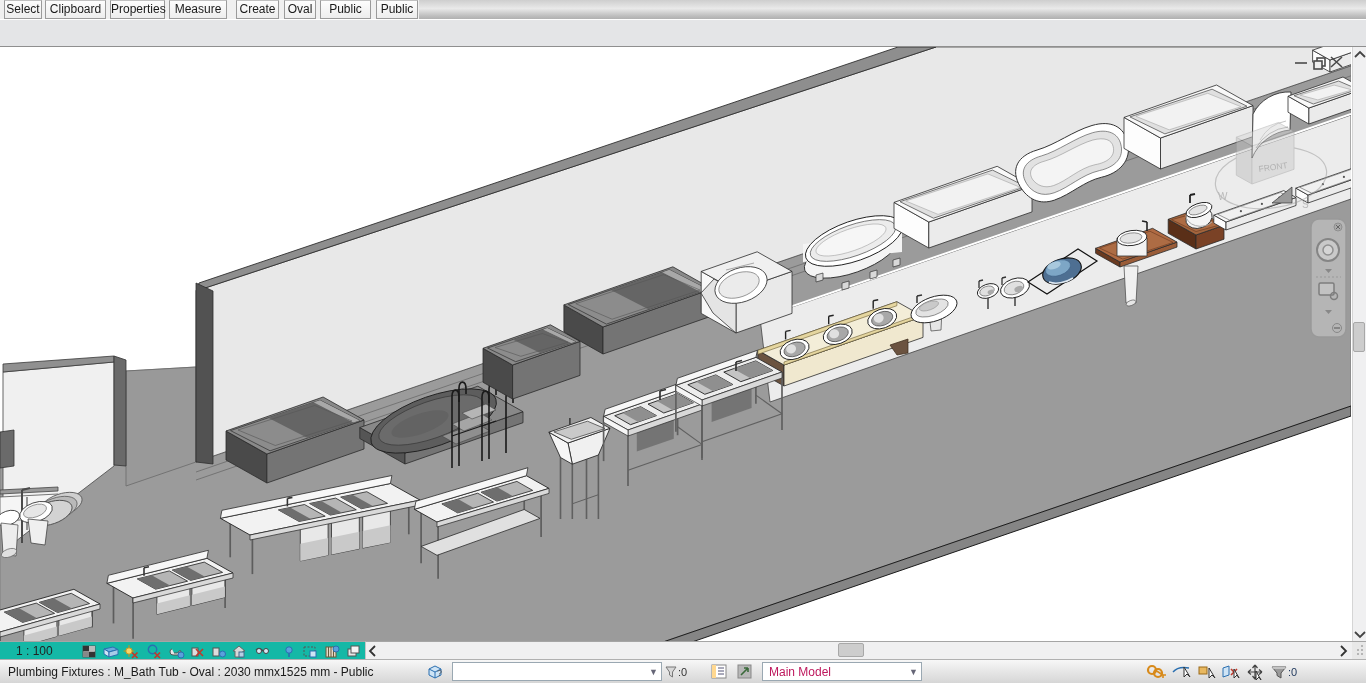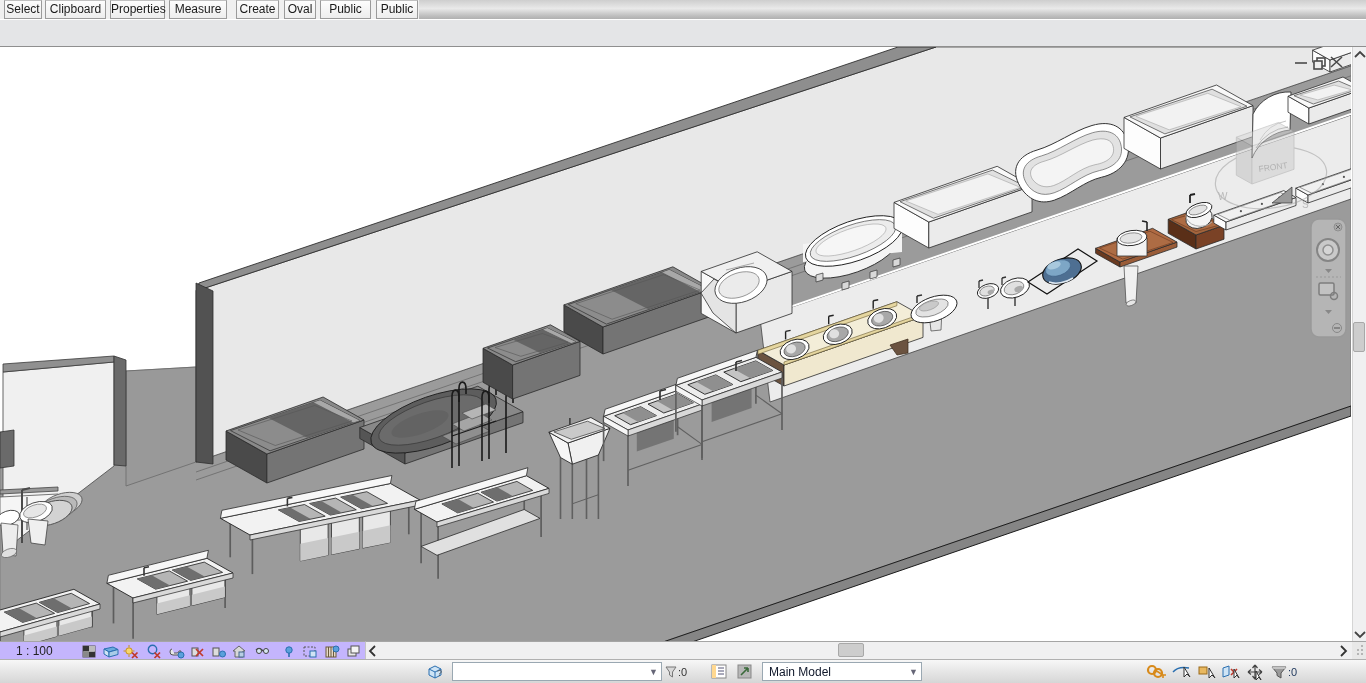--- a/index.html
+++ b/index.html
@@ -6,29 +6,29 @@
 #tabgrad {position:absolute;left:419px;top:0;width:947px;height:19px;
   background:linear-gradient(#cecece,#e9e9e9 45%,#c0c0c0 82%,#b0b0b0)}
 .tab {position:absolute;top:0;height:19px;background:linear-gradient(#fdfdfd,#ededed);
   border:1px solid #9a9a9a;border-top-color:#c0c0c0;font-size:12px;color:#1a1a1a;
   text-align:center;line-height:17px}
 #ribbon {position:absolute;left:0;top:19px;width:1366px;height:27px;background:#e4e5e7;border-top:1px solid #fff}
 #vpborder {position:absolute;left:0;top:46px;width:1366px;height:1px;background:#8f8f8f}
 #vscroll {position:absolute;left:1352px;top:47px;width:14px;height:594px;background:#f0f0f1;border-left:1px solid #d5d5d5}
 #vthumb {position:absolute;left:1353px;top:322px;width:12px;height:30px;background:#cdcdcd;border:1px solid #a8a8a8;border-radius:2px}
 #bottomrow {position:absolute;left:0;top:641px;width:1366px;height:18px;background:#f0f0f1;border-top:1px solid #a5a5a5}
-#viewbar {position:absolute;left:0;top:641px;width:366px;height:18px;background:#c4b5fd;border-top:1px solid #a5a5a5;border-right:1px solid #c5c5c5}
+#viewbar {position:absolute;left:0;top:641px;width:366px;height:18px;background:#14b8a6;border-top:1px solid #a5a5a5;border-right:1px solid #c5c5c5}
 #scale {position:absolute;left:16px;top:2px;font-size:12px;color:#222}
 #hthumb {position:absolute;left:838px;top:643px;width:26px;height:14px;background:#cdcdcd;border:1px solid #a8a8a8;border-radius:2px}
 #statusbar {position:absolute;left:0;top:659px;width:1366px;height:24px;
   background:linear-gradient(#f7f7f7,#e3e3e3 60%,#d6d6d6);border-top:1px solid #b0b0b0}
 #stext {position:absolute;left:8px;top:5px;font-size:12px;color:#1a1a1a}
 .combo {position:absolute;height:19px;background:#fff;border:1px solid #9aa8b2;top:2px}
 .combo .chev {position:absolute;right:3px;top:4px;font-size:9px;color:#667}
-.combo .ctext {position:absolute;left:6px;top:2px;font-size:12px;color:#0f172a}
+.combo .ctext {position:absolute;left:6px;top:2px;font-size:12px;color:#be185d}
 </style></head><body>
 <svg width="1351" height="594" viewBox="0 47 1351 594" style="position:absolute;left:0;top:47px">
     <polygon points="196.0,462.0 1351.0,65.8 1351.0,406.0 663.0,642.0 0.0,642.0 0.0,456.0 126.0,456.0 126.0,371.0 196.0,367.0" fill="#9b9b9b" stroke="#787878" stroke-width="0.8"></polygon>
     <polygon points="663.0,642.0 1351.0,406.0 1351.0,416.0 692.0,642.0" fill="#858585" stroke="#1c1c1c" stroke-width="1.0"></polygon>
     <polygon points="126.0,371.0 196.0,367.0 196.0,462.0 126.0,486.0" fill="#999999" stroke="#6a6a6a" stroke-width="0.8"></polygon>
     <polygon points="196.0,291.0 936.0,47.0 1351.0,47.0 1351.0,65.8 196.0,462.0" fill="#e8e8e8" stroke="#555" stroke-width="0.9"></polygon>
     <polygon points="196.0,291.0 936.0,47.0 898.0,47.0 199.0,283.0" fill="#8e8e8e" stroke="#2f2f2f" stroke-width="0.9"></polygon>
     <polygon points="196.0,283.0 213.0,291.0 213.0,464.0 196.0,462.0" fill="#525252" stroke="#2f2f2f" stroke-width="0.8"></polygon>
     <line x1="196.0" y1="472.0" x2="1351.0" y2="75.8" stroke="#6f6f6f" stroke-width="0.9"></line>
     <line x1="196.0" y1="480.0" x2="1351.0" y2="83.8" stroke="#6f6f6f" stroke-width="0.9"></line>
@@ -457,20 +457,21 @@
       <g fill="#b5b5b5">
         <rect x="9" y="11" width="2" height="2"></rect>
         <rect x="5" y="11" width="2" height="2"></rect>
         <rect x="9" y="7" width="2" height="2"></rect>
         <rect x="5" y="7" width="2" height="2"></rect>
         <rect x="9" y="3" width="2" height="2"></rect>
       </g>
     </svg>
 </div>
 <div id="statusbar">
+  <div id="stext">Plumbing Fixtures : M_Bath Tub - Oval : 2030 mmx1525 mm - Public</div>
   <svg width="20" height="18" viewBox="0 0 20 18" style="position:absolute;left:426px;top:3px">
       <path d="M3,6 L9,3 L15,6 L15,12 L9,15 L3,12 Z" fill="#cfe4f5" stroke="#2a6fb0"></path>
       <path d="M3,6 L9,9 L15,6 M9,9 L9,15" fill="none" stroke="#2a6fb0"></path>
       <text x="11" y="13" font-size="9" fill="#555">?</text>
     </svg>
     <svg width="36" height="18" viewBox="0 0 36 18" style="position:absolute;left:664px;top:3px">
       <path d="M2,4 L12,4 L8.5,9 L8.5,14 L5.5,12 L5.5,9 Z" fill="#d8d8d8" stroke="#777"></path>
       <text x="14" y="13" font-size="11" fill="#333" font-family="Liberation Sans,sans-serif">:0</text>
     </svg>
     <svg width="22" height="18" viewBox="0 0 22 18" style="position:absolute;left:711px;top:3px">

